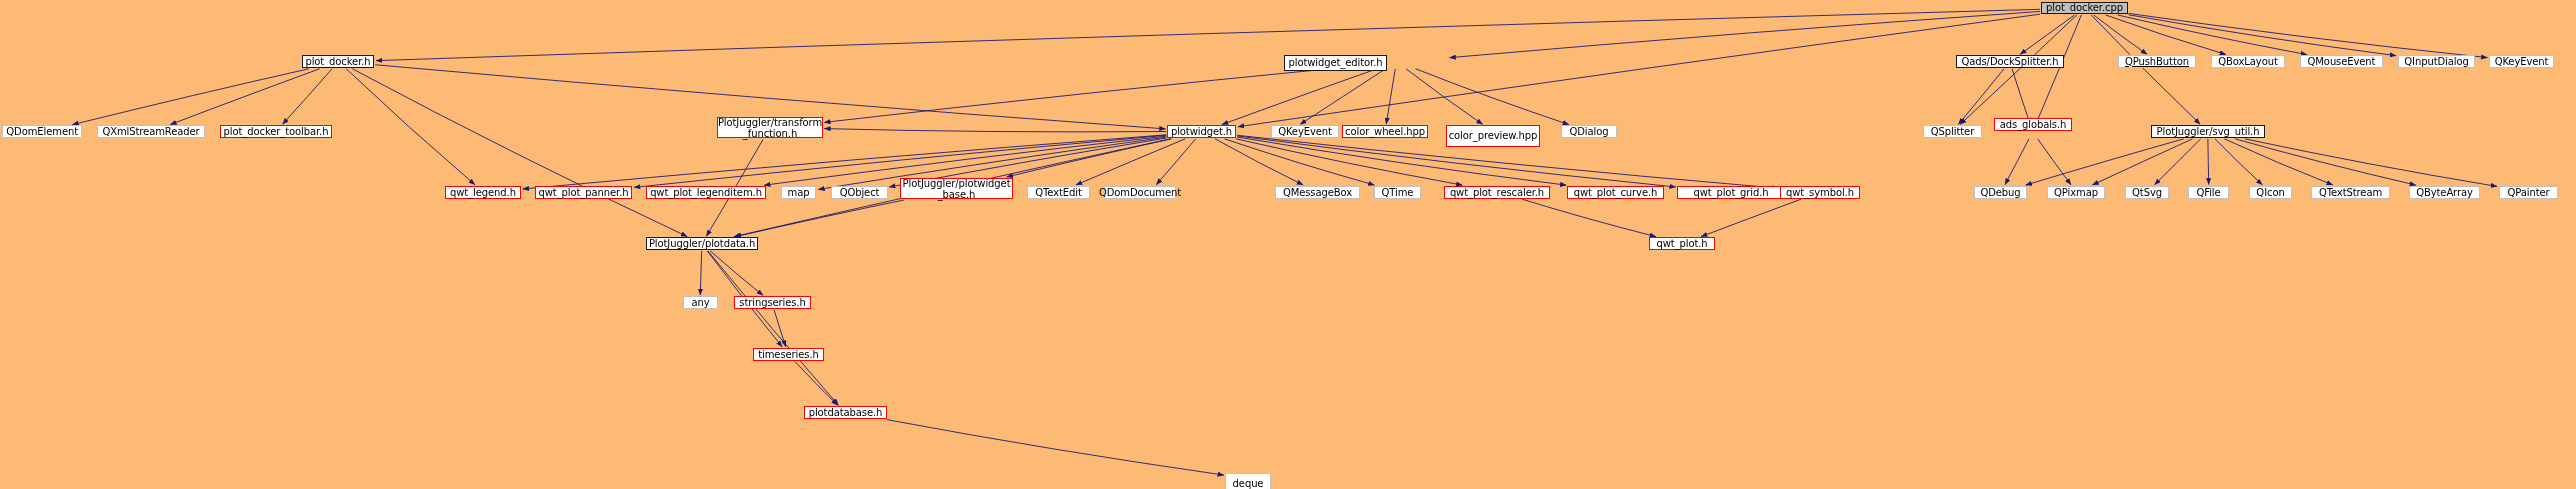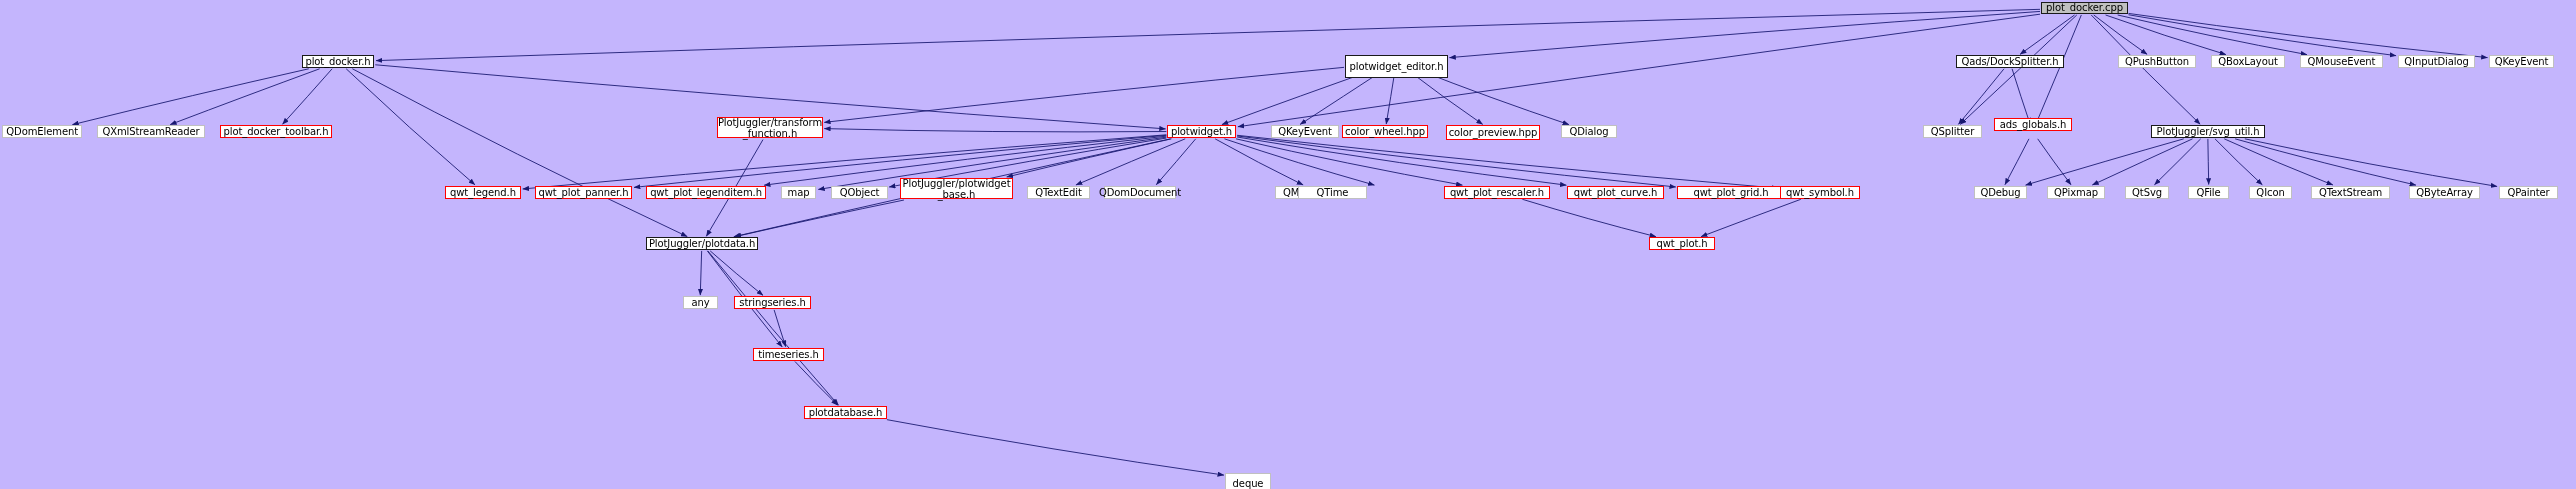--- a/index.html
+++ b/index.html
@@ -1,21 +1,21 @@
 <!DOCTYPE html>
 <html style="font-size:11.8px"><head>
 <meta charset="utf-8">
 <title>plot_docker.cpp include dependency graph</title>
 <style>
   html,body{margin:0;padding:0;background:#ffffff;}
   #canvas{
     position:relative;
     width:2576px;
     height:490px;
-    background:#c4b5fd;
+    background:#fdba74;
     font-family:"DejaVu Sans", sans-serif;
     overflow:hidden;
   }
   svg#edges{
     position:absolute;
     left:0;top:0;
     width:2576px;height:490px;
     pointer-events:none;
   }
   .node{
@@ -113,51 +113,51 @@
         <path d="M 959.41 340 Q 1008.659784100653 406.0253688469911 1060.974968201306 470.2114976939822" fill="none" stroke="#191970" stroke-width="1.2" marker-end="url(#arrow)"></path>
         <path d="M 960.0480349344978 340 Q 1046.0082459408277 446.2196318683416 1137.3055748510876 549.2369929943251" fill="none" stroke="#191970" stroke-width="1.2" marker-end="url(#arrow)"></path>
         <path d="M 1049.9857142857143 420 Q 1057.6096581302013 445.1672602844065 1065.7144591175454 470.04600628309873" fill="none" stroke="#191970" stroke-width="1.2" marker-end="url(#arrow)"></path>
         <path d="M 1078.259493670886 490 Q 1106.2737928352606 520.168272412438 1136.0425223793818 549.283886597028" fill="none" stroke="#191970" stroke-width="1.2" marker-end="url(#arrow)"></path>
         <path d="M 1203 568.8784277879342 Q 1425.0066334616315 610.375497278879 1660.013266923263 644.0725667698239" fill="none" stroke="#191970" stroke-width="1.2" marker-end="url(#arrow)"></path>
       </g>
   </svg>
   <div id="node-layer">
       <div class="node root" style="left: 2041px; top: 1.5px; width: 87px; height: 12.5px;">plot_docker.cpp</div>
       <div class="node black" style="left: 302px; top: 55px; width: 72px; height: 12.5px;">plot_docker.h</div>
-      <div class="node black" style="left: 1345px; top: 55px; width: 103px; height: 23px;">plotwidget_editor.h</div>
+      <div class="node black" style="left: 1284px; top: 55px; width: 103px; height: 16px;">plotwidget_editor.h</div>
       <div class="node black" style="left: 1956px; top: 55px; width: 108px; height: 12.5px;">Qads/DockSplitter.h</div>
-      <div class="node" style="left: 2118px; top: 55px; width: 78px; height: 12.5px;">QPushButton</div>
+      <div class="node" style="left: 2118px; top: 55px; width: 78px; height: 12.5px; text-decoration: underline;">QPushButton</div>
       <div class="node" style="left: 2211px; top: 55px; width: 74px; height: 12.5px;">QBoxLayout</div>
       <div class="node" style="left: 2300px; top: 55px; width: 83px; height: 12.5px;">QMouseEvent</div>
       <div class="node" style="left: 2398px; top: 55px; width: 77px; height: 12.5px;">QInputDialog</div>
       <div class="node" style="left: 2489px; top: 55px; width: 65px; height: 12.5px;">QKeyEvent</div>
       <div class="node" style="left: 2.2px; top: 125px; width: 80px; height: 12.5px;">QDomElement</div>
       <div class="node" style="left: 97px; top: 125px; width: 108px; height: 12.5px;">QXmlStreamReader</div>
       <div class="node red" style="left: 220px; top: 125px; width: 112px; height: 12.5px;">plot_docker_toolbar.h</div>
       <div class="node red" style="left: 717px; top: 117px; width: 106px; height: 21.4px;">PlotJuggler/transform
 _function.h</div>
       <div class="node red" style="left: 1167px; top: 125px; width: 69px; height: 12.5px;">plotwidget.h</div>
       <div class="node" style="left: 1255px; top: 125px; width: 68px; height: 12.5px; margin-left: 16px;">QKeyEvent</div>
       <div class="node red" style="left: 1342px; top: 125px; width: 86px; height: 12.5px;">color_wheel.hpp</div>
-      <div class="node red" style="left: 1446px; top: 125px; width: 94px; height: 15px;">color_preview.hpp</div>
+      <div class="node red" style="left: 1446px; top: 125px; width: 94px; height: 22px;">color_preview.hpp</div>
       <div class="node" style="left: 1561px; top: 125px; width: 56px; height: 12.5px;">QDialog</div>
       <div class="node" style="left: 1923px; top: 125px; width: 59px; height: 12.5px;">QSplitter</div>
       <div class="node red" style="left: 1994px; top: 118px; width: 78px; height: 12.5px;">ads_globals.h</div>
       <div class="node black" style="left: 2151px; top: 125px; width: 114px; height: 12.5px;">PlotJuggler/svg_util.h</div>
       <div class="node red" style="left: 445px; top: 186px; width: 76px; height: 12.5px;">qwt_legend.h</div>
       <div class="node red" style="left: 535px; top: 186px; width: 97px; height: 12.5px;">qwt_plot_panner.h</div>
       <div class="node red" style="left: 646px; top: 186px; width: 120px; height: 12.5px;">qwt_plot_legenditem.h</div>
       <div class="node" style="left: 781px; top: 186px; width: 35px; height: 12.5px;">map</div>
       <div class="node" style="left: 831px; top: 186px; width: 57px; height: 12.5px;">QObject</div>
       <div class="node red" style="left: 900px; top: 178px; width: 113px; height: 21.4px;">PlotJuggler/plotwidget
 _base.h</div>
       <div class="node" style="left: 1027px; top: 186px; width: 63px; height: 12.5px;">QTextEdit</div>
       <div class="node" style="left: 1104px; top: 186px; width: 72px; height: 12.5px;">QDomDocument</div>
       <div class="node" style="left: 1275px; top: 186px; width: 85px; height: 12.5px;">QMessageBox</div>
-      <div class="node" style="left: 1298px; top: 186px; width: 69px; height: 12.5px;">QTime</div>
+      <div class="node" style="left: 1374px; top: 186px; width: 47px; height: 12.5px;">QTime</div>
       <div class="node red" style="left: 1444px; top: 186px; width: 106px; height: 12.5px;">qwt_plot_rescaler.h</div>
       <div class="node red" style="left: 1567px; top: 186px; width: 97px; height: 12.5px;">qwt_plot_curve.h</div>
       <div class="node red" style="left: 1677px; top: 186px; width: 108px; height: 12.5px;">qwt_plot_grid.h</div>
       <div class="node red" style="left: 1780px; top: 186px; width: 80px; height: 12.5px;">qwt_symbol.h</div>
       <div class="node" style="left: 1974px; top: 186px; width: 53px; height: 12.5px;">QDebug</div>
       <div class="node" style="left: 2047px; top: 186px; width: 58px; height: 12.5px;">QPixmap</div>
       <div class="node" style="left: 2125px; top: 186px; width: 44px; height: 12.5px; text-align: right;">QtSvg</div>
       <div class="node" style="left: 2188px; top: 186px; width: 41px; height: 12.5px;">QFile</div>
       <div class="node" style="left: 2249px; top: 186px; width: 43px; height: 12.5px;">QIcon</div>
       <div class="node" style="left: 2311px; top: 186px; width: 79px; height: 12.5px;">QTextStream</div>

